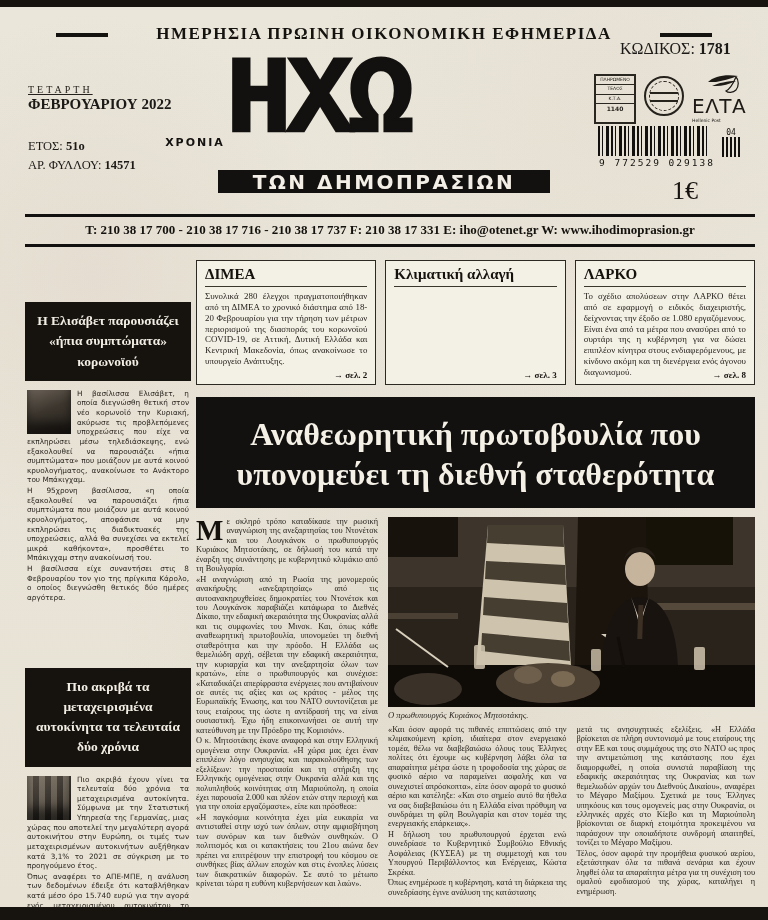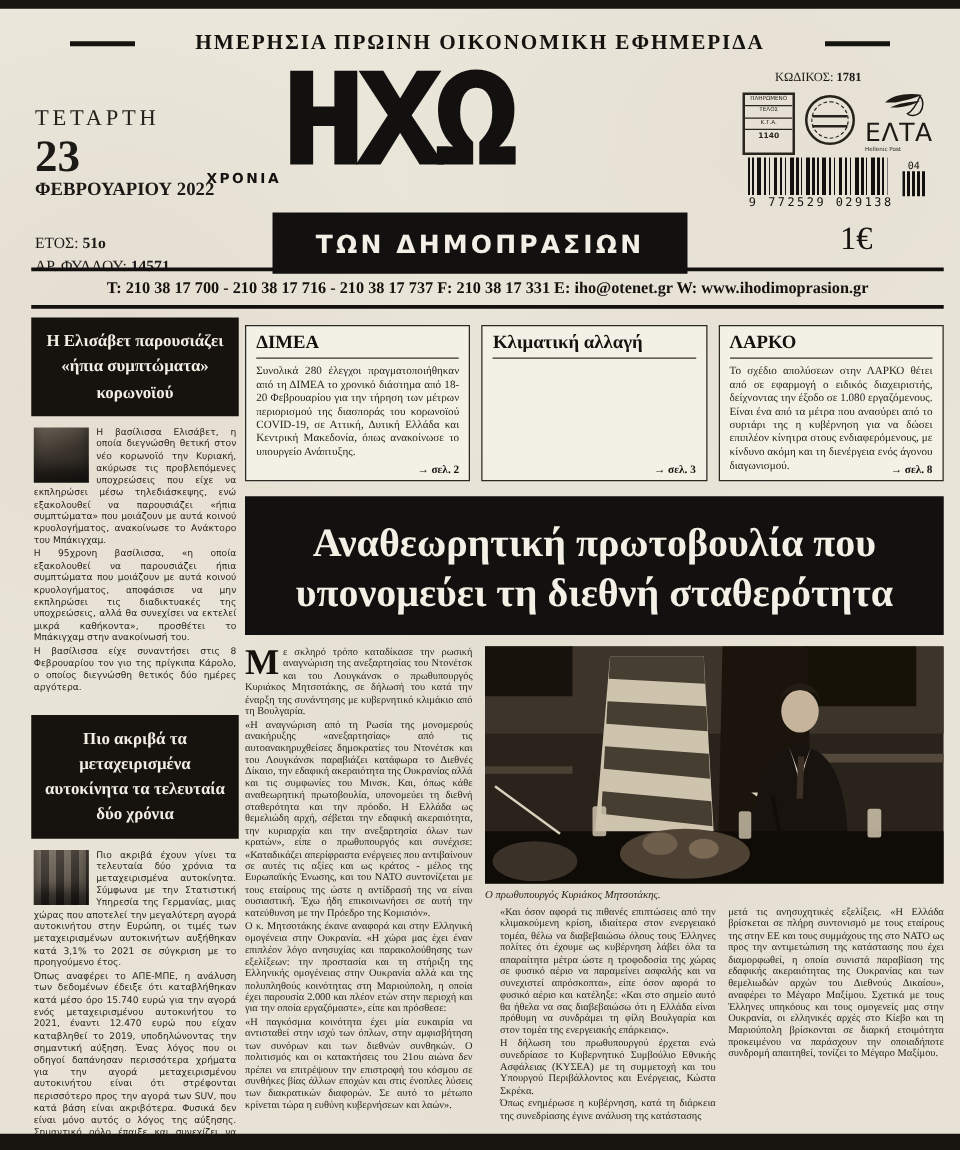--- a/index.html
+++ b/index.html
@@ -20,40 +20,40 @@
   .scan-bar-bottom{position:absolute;left:0;bottom:0;width:768px;height:13px;background:#17130f;}
 
   
   .tagline{position:absolute;left:0;top:24px;width:768px;text-align:center;
     font-size:17px;font-weight:bold;letter-spacing:1.5px;color:#15130f;}
   .tagline-rule{position:absolute;top:33px;height:4px;background:#15130f;}
   .tagline-rule.left{left:56px;width:52px;}
   .tagline-rule.right{left:660px;width:52px;}
 
   .date-block{position:absolute;left:28px;top:84px;width:150px;}
-  .weekday{font-size:18px;letter-spacing:3px;color:#24211c;}
+  .weekday{font-size:10px;letter-spacing:3px;color:#24211c;text-decoration:underline;}
   .daynum{font-size:36px;font-weight:bold;line-height:1.0;margin-top:2px;}
   .monthyear{font-size:15px;font-weight:bold;margin-top:1px;}
   .issue-meta{margin-top:24px;font-size:12.5px;line-height:1.55;}
   .issue-meta b{font-weight:bold;}
 
   .logo-circle{position:absolute;left:158px;top:62px;width:74px;height:74px;border-radius:50%;
     background:#141210;color:#f3efe6;text-align:center;}
   .logo-circle .n{font-family:"DejaVu Sans",sans-serif;font-weight:bold;font-size:46px;line-height:70px;letter-spacing:-3px;}
   .logo-years{position:absolute;left:150px;top:136px;width:90px;text-align:center;
     font-family:"DejaVu Sans",sans-serif;font-weight:bold;font-size:11px;letter-spacing:2px;color:#141210;}
   .logo-name{position:absolute;left:226px;top:44px;width:360px;
     font-family:Liberation Mono, monospace;font-weight:bold;font-size:110px;line-height:1.05;
     letter-spacing:-5px;color:#131110;-webkit-text-stroke:2.5px #131110;}
-  .logo-subtitle{position:absolute;left:218px;top:170px;width:332px;height:49px;background:#131110;
+  .logo-subtitle{position:absolute;left:218px;top:170px;width:332px;height:23px;background:#131110;
     display:flex;align-items:center;justify-content:center;}
   .logo-subtitle span{font-family:"DejaVu Sans",sans-serif;font-weight:bold;font-size:20px;
     letter-spacing:2.5px;color:#f3efe6;}
 
-  .kodikos{position:absolute;left:620px;top:57px;width:130px;font-size:10px;}
+  .kodikos{position:absolute;left:620px;top:40px;width:130px;font-size:16px;}
   .kodikos b{font-weight:bold;}
 
   .paid-stamp{position:absolute;left:594px;top:74px;width:38px;height:46px;border:2px solid #2a2620;
     font-size:4.5px;line-height:1.4;text-align:center;color:#2a2620;overflow:hidden;
     font-family:"DejaVu Sans",sans-serif;}
   .paid-stamp div{border-bottom:1px solid #2a2620;padding:1px 0;}
   .paid-stamp div:last-child{border-bottom:none;font-size:6px;font-weight:bold;}
   .round-stamp{position:absolute;left:644px;top:76px;width:36px;height:36px;border-radius:50%;
     border:2.5px solid #26221c;}
   .round-stamp::before{content:"";position:absolute;left:3px;top:3px;right:3px;bottom:3px;
@@ -75,21 +75,21 @@
     background:repeating-linear-gradient(90deg,#121110 0 2px,transparent 2px 4px);}
   .price{position:absolute;left:630px;top:176px;width:110px;text-align:center;font-size:26px;color:#161310;}
 
   .contact-bar{position:absolute;left:25px;top:214px;width:730px;
     border-top:3.5px solid #131110;border-bottom:3.5px solid #131110;padding:5px 0 6px;}
   .contact-bar div{text-align:center;font-size:13px;font-weight:bold;color:#14120e;}
 
   
   .sidebar{position:absolute;left:25px;top:254px;width:166px;}
   .side-title{background:#16130f;color:#f2eee4;text-align:center;
-    font-size:13.5px;font-weight:bold;line-height:1.5;padding:9px 6px;}
+    font-size:13.5px;font-weight:bold;line-height:1.5;padding:9px 6px;margin-top:48px;}
   .side-body{margin:8px 2px 0;font-family:"DejaVu Sans",sans-serif;font-size:7.3px;line-height:1.32;
     text-align:justify;color:#2b2620;}
   .side-body p{margin:0 0 1px;}
   .thumb{float:left;width:44px;height:44px;margin:1px 6px 2px 0;
     background:
      linear-gradient(160deg,#6b6258 0%,#3c362e 45%,#241f1a 100%);
     box-shadow:inset 0 0 0 1px #8d847600, inset 0 -12px 10px rgba(0,0,0,.5);}
   .thumb.cars{background:
      repeating-linear-gradient(90deg, rgba(180,170,150,.25) 0 6px, rgba(0,0,0,.25) 6px 12px),
      linear-gradient(160deg,#70675c,#2c2722);}
@@ -111,36 +111,35 @@
   .headline{margin-top:7px;font-size:32px;font-weight:bold;line-height:1.25;color:#f4f0e6;}
 
   .lead-body{margin-top:9px;display:flex;gap:10px;}
   .col1{width:182px;flex:0 0 182px;}
   .lead-text p{margin:0;font-size:8.3px;line-height:1.14;text-align:justify;color:#211d18;}
   .lead-text p + p{margin-top:1px;}
   .dropcap{float:left;font-size:29px;line-height:24px;font-weight:bold;padding:1px 3px 0 0;color:#15120e;}
   .right-region{flex:1;min-width:0;}
   .photo{width:367px;height:190px;display:block;}
   .caption{margin:3px 0 5px;font-size:8.6px;font-style:italic;color:#2a2username621;color:#2a2620;}
-  .two-cols{display:flex;gap:10px;margin-left:12px;}
+  .two-cols{display:flex;gap:10px;}
   .two-cols .c{flex:1;min-width:0;}
 </style>
 </head>
 <body>
 
 <div class="page">
   <div class="scan-bar-top"></div>
 
   <div class="tagline">ΗΜΕΡΗΣΙΑ ΠΡΩΙΝΗ ΟΙΚΟΝΟΜΙΚΗ ΕΦΗΜΕΡΙΔΑ</div>
   <div class="tagline-rule left"></div>
   <div class="tagline-rule right"></div>
 
   <div class="date-block">
     <div class="weekday">ΤΕΤΑΡΤΗ</div>
-    <div class="daynum">23</div>
     <div class="monthyear">ΦΕΒΡΟΥΑΡΙΟΥ 2022</div>
     <div class="issue-meta">
       <div><span>ΕΤΟΣ:</span>
         <b>51ο</b></div>
       <div><span>ΑΡ. ΦΥΛΛΟΥ:</span>
         <b>14571</b></div>
     </div>
   </div>
 
   <div class="logo-years">ΧΡΟΝΙΑ</div>
@@ -273,20 +272,21 @@
         </svg>
         <div class="caption">Ο πρωθυπουργός Κυριάκος Μητσοτάκης.</div>
         <div class="two-cols">
           <div class="c lead-text">
             <p>«Και όσον αφορά τις πιθανές επιπτώσεις από την κλιμακούμενη κρίση, ιδιαίτερα στον ενεργειακό τομέα, θέλω να διαβεβαιώσω όλους τους Έλληνες πολίτες ότι έχουμε ως κυβέρνηση λάβει όλα τα απαραίτητα μέτρα ώστε η τροφοδοσία της χώρας σε φυσικό αέριο να παραμείνει ασφαλής και να συνεχιστεί απρόσκοπτα», είπε όσον αφορά το φυσικό αέριο και κατέληξε: «Και στο σημείο αυτό θα ήθελα να σας διαβεβαιώσω ότι η Ελλάδα είναι πρόθυμη να συνδράμει τη φίλη Βουλγαρία και στον τομέα της ενεργειακής επάρκειας».</p>
             <p>Η δήλωση του πρωθυπουργού έρχεται ενώ συνεδρίασε το Κυβερνητικό Συμβούλιο Εθνικής Ασφάλειας (ΚΥΣΕΑ) με τη συμμετοχή και του Υπουργού Περιβάλλοντος και Ενέργειας, Κώστα Σκρέκα.</p>
             <p>Όπως ενημέρωσε η κυβέρνηση, κατά τη διάρκεια της συνεδρίασης έγινε ανάλυση της κατάστασης</p>
           </div>
           <div class="c lead-text">
             <p>μετά τις ανησυχητικές εξελίξεις. «Η Ελλάδα βρίσκεται σε πλήρη συντονισμό με τους εταίρους της στην ΕΕ και τους συμμάχους της στο ΝΑΤΟ ως προς την αντιμετώπιση της κατάστασης που έχει διαμορφωθεί, η οποία συνιστά παραβίαση της εδαφικής ακεραιότητας της Ουκρανίας και των θεμελιωδών αρχών του Διεθνούς Δικαίου», αναφέρει το Μέγαρο Μαξίμου. Σχετικά με τους Έλληνες υπηκόους και τους ομογενείς μας στην Ουκρανία, οι ελληνικές αρχές στο Κίεβο και τη Μαριούπολη βρίσκονται σε διαρκή ετοιμότητα προκειμένου να παράσχουν την οποιαδήποτε συνδρομή απαιτηθεί, τονίζει το Μέγαρο Μαξίμου.</p>
+            <p>Τέλος, όσον αφορά την προμήθεια φυσικού αερίου, εξετάστηκαν όλα τα πιθανά σενάρια και έχουν ληφθεί όλα τα απαραίτητα μέτρα για τη συνέχιση του ομαλού εφοδιασμού της χώρας, καταλήγει η ενημέρωση.</p>
           </div>
         </div>
       </div>
     </div>
   </div>
 
   <div class="scan-bar-bottom"></div>
 </div>
 
 </body></html>

